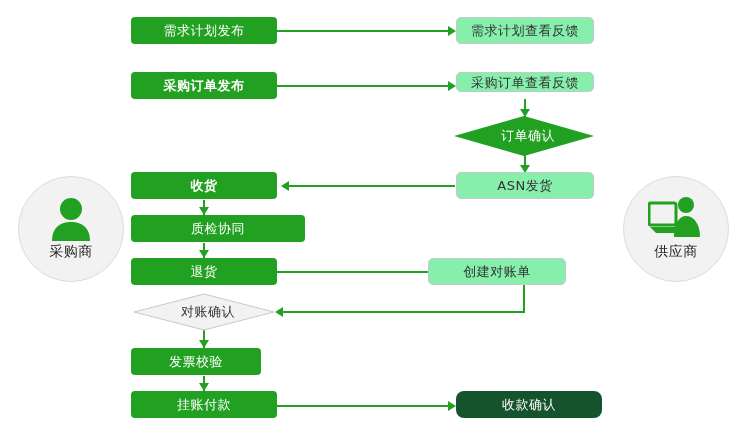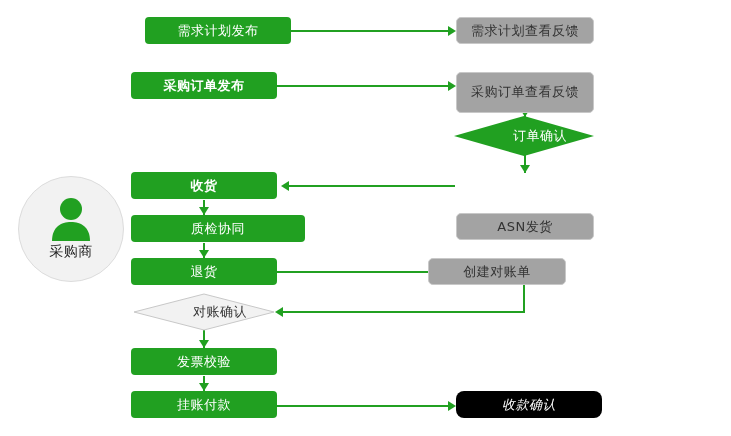--- a/index.html
+++ b/index.html
@@ -28,44 +28,43 @@
     line-height: 1;
     white-space: nowrap;
     z-index: 5;
   }
   .node.green {
     background: #21a021;
     color: #ffffff;
     border-radius: 4px;
   }
   .node.red {
-    background: #000000;
+    background: #14532d;
     color: #ffffff;
     border-radius: 8px;
-    font-style: italic;
   }
   .node.gray {
-    background: #a3a3a3;
+    background: #86efac;
     color: #333333;
     border: 1px solid #c8c8c8;
     border-radius: 5px;
   }
   .diamond-wrap {
     position: absolute;
     z-index: 5;
   }
   .diamond-wrap svg {
     position: absolute;
     left: 0;
     top: 0;
     display: block;
   }
   .diamond-label {
     position: absolute;
-    left: 16px;
+    left: 4px;
     top: 0;
     width: 100%;
     height: 100%;
     display: flex;
     align-items: center;
     justify-content: center;
     font-size: 13px;
     letter-spacing: 0.5px;
     white-space: nowrap;
   }
@@ -160,44 +159,44 @@
 
   <div class="edge v" style="left:203px; top:330px; height:18px;"></div>
   <div class="arrow down" style="left:199px; top:340px;"></div>
 
   <div class="edge v" style="left:203px; top:376px; height:15px;"></div>
   <div class="arrow down" style="left:199px; top:383px;"></div>
 
   <div class="edge h" style="left:277px; top:405px; width:172px;"></div>
   <div class="arrow right" style="left:448px; top:401px;"></div>
 
-  <div class="node green" style="left:131px; top:17px; width:146px; height:27px;margin-left:14px;">
+  <div class="node green" style="left:131px; top:17px; width:146px; height:27px;">
     <span>需求计划发布</span>
   </div>
 
   <div class="node gray" style="left:456px; top:17px; width:138px; height:27px;">
     <span>需求计划查看反馈</span>
   </div>
 
   <div class="node green" style="left:131px; top:72px; width:146px; height:27px;font-weight:bold;">
     <span>采购订单发布</span>
   </div>
 
-  <div class="node gray" style="left:456px; top:72px; width:138px; height:41px;font-family:Liberation Mono, monospace;">
+  <div class="node gray" style="left:456px; top:72px; width:138px; height:20px;">
     <span>采购订单查看反馈</span>
   </div>
 
   <div class="diamond-wrap green" style="left:454px; top:116px; width:140px; height:40px;">
     <svg width="140" height="40" viewBox="0 0 140 40">
       <polygon points="70,0 140,20 70,40 0,20" fill="#21a021"></polygon>
     </svg>
     <div class="diamond-label">订单确认</div>
   </div>
 
-  <div class="node gray" style="left:456px; top:172px; width:138px; height:27px;margin-top:41px;">
+  <div class="node gray" style="left:456px; top:172px; width:138px; height:27px;">
     <span>ASN发货</span>
   </div>
 
   <div class="node green" style="left:131px; top:172px; width:146px; height:27px;font-weight:bold;">
     <span>收货</span>
   </div>
 
   <div class="node green" style="left:131px; top:215px; width:174px; height:27px;">
     <span>质检协同</span>
   </div>
@@ -210,21 +209,21 @@
     <span>创建对账单</span>
   </div>
 
   <div class="diamond-wrap gray" style="left:133px; top:293px; width:142px; height:38px;">
     <svg width="142" height="38" viewBox="0 0 142 38">
       <polygon points="71,1 141,19 71,37 1,19" fill="#f2f2f2" stroke="#c8c8c8" stroke-width="1"></polygon>
     </svg>
     <div class="diamond-label">对账确认</div>
   </div>
 
-  <div class="node green" style="left:131px; top:348px; width:146px; height:27px;">
+  <div class="node green" style="left:131px; top:348px; width:130px; height:27px;">
     <span>发票校验</span>
   </div>
 
   <div class="node green" style="left:131px; top:391px; width:146px; height:27px;">
     <span>挂账付款</span>
   </div>
 
   <div class="node red" style="left:456px; top:391px; width:146px; height:27px;">
     <span>收款确认</span>
   </div>
@@ -232,14 +231,26 @@
   <div class="actor" style="left:18px; top:176px;">
     <span class="actor-icon">
       <svg width="46" height="44" viewBox="0 0 46 44">
         <circle cx="23" cy="12" r="11" fill="#21a021"></circle>
         <path d="M4 44 C4 30, 13 25, 23 25 C33 25, 42 30, 42 44 Z" fill="#21a021"></path>
       </svg>
     </span>
     <span class="actor-label">采购商</span>
   </div>
 
+  <div class="actor" style="left:623px; top:176px;">
+    <span class="actor-icon">
+      <svg width="56" height="44" viewBox="0 0 56 44">
+        <rect x="1" y="6" width="27" height="22" rx="2" fill="none" stroke="#21a021" stroke-width="3"></rect>
+        <path d="M2 30 L27 30 L33 36 L8 36 Z" fill="#21a021"></path>
+        <circle cx="38" cy="8" r="8" fill="#21a021"></circle>
+        <path d="M26 40 C26 27, 31 19, 38 19 C46 19, 52 27, 52 40 Z" fill="#21a021"></path>
+        <path d="M27 30 C27 25, 31 23, 35 25 L35 36 L27 36 Z" fill="#21a021"></path>
+      </svg>
+    </span>
+    <span class="actor-label">供应商</span>
+  </div>
 
 </div>
 
 </body></html>

